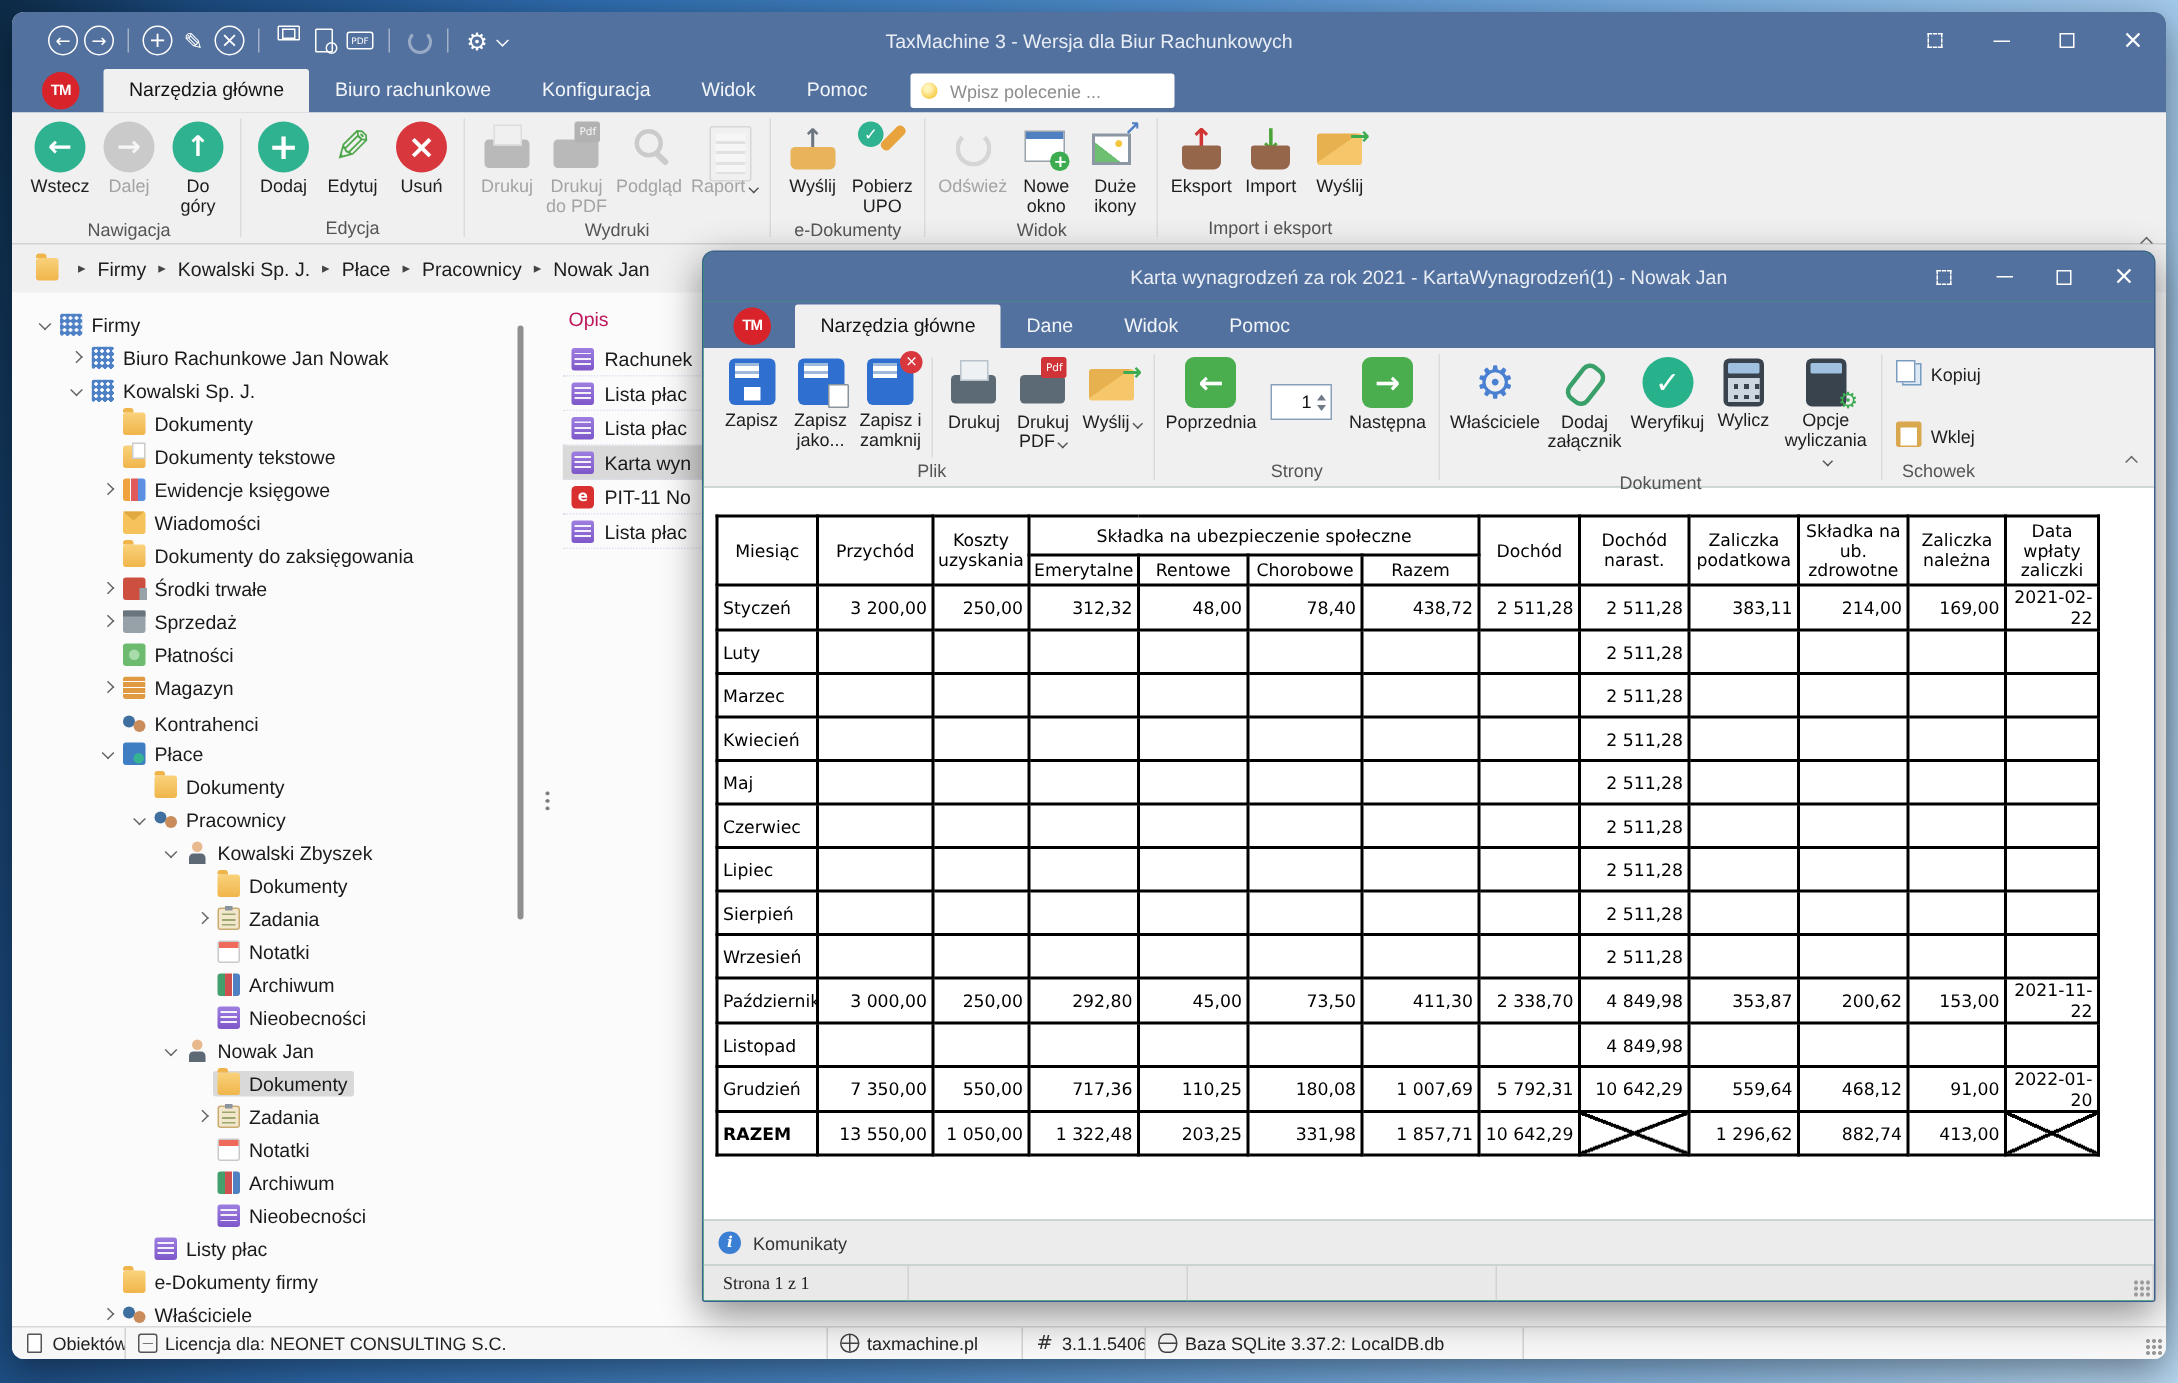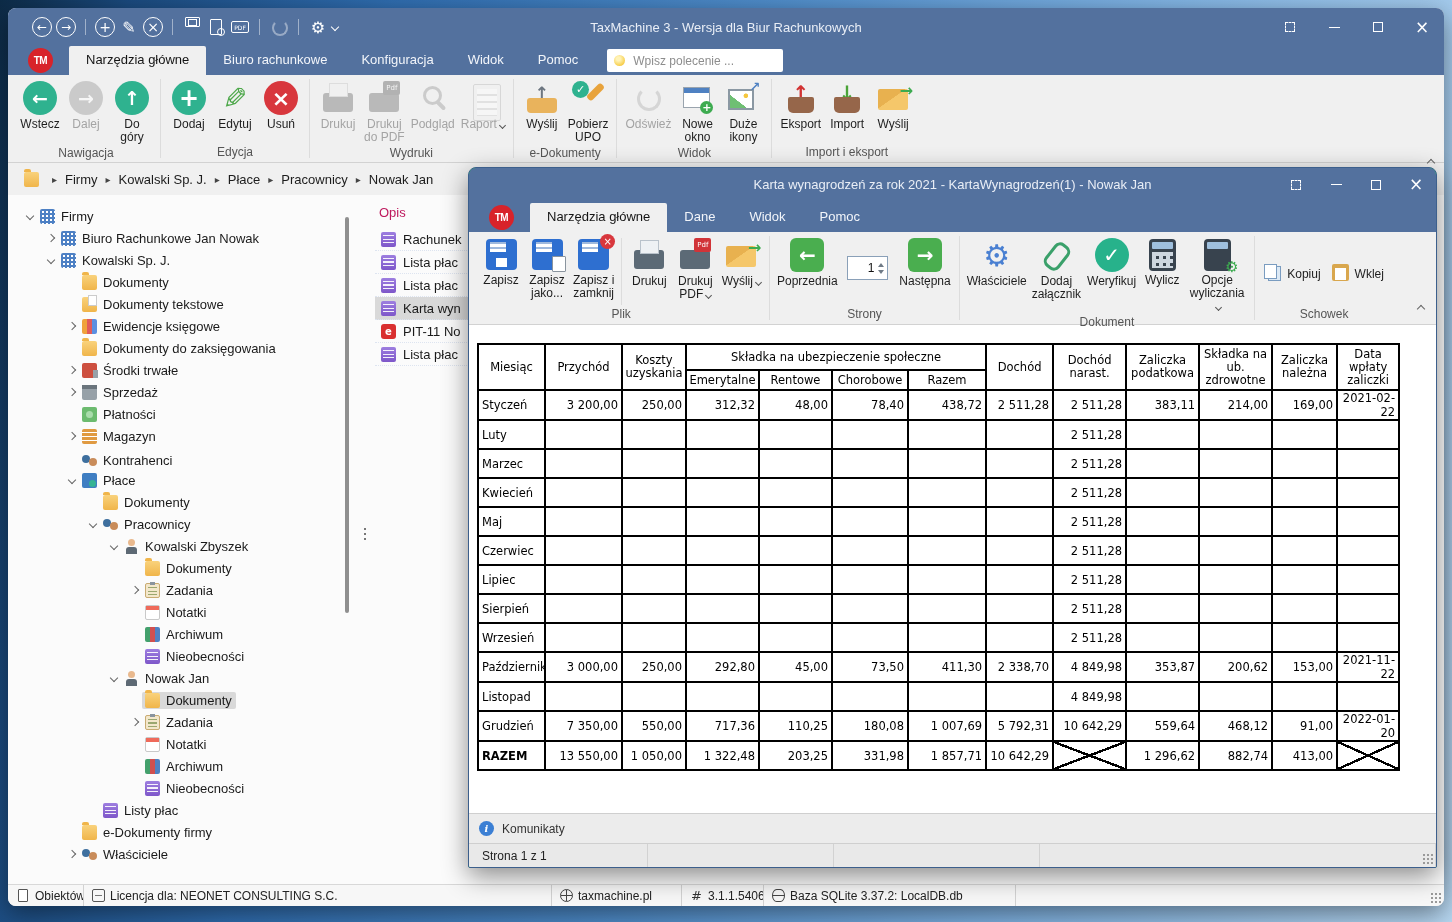--- a/index.html
+++ b/index.html
@@ -65,21 +65,21 @@
   .rgroup{display:flex;flex-direction:column;padding:4px 5px 1px}
   .rrow{flex:1;display:flex;align-items:flex-start}
   .glabel{text-align:center;font-size:12px;color:#555;padding:0 2px 2px;line-height:14px}
   .gsep{width:1px;background:#dcdcdc;margin:4px 0}
   .vsep{width:1px;background:#dcdcdc;align-self:stretch;margin:2px 4px}
   .rbtn{display:flex;flex-direction:column;align-items:center;min-width:46px;max-width:64px;padding:2px 3px}
   .rlabel{font-size:12px;line-height:13px;text-align:center;white-space:pre-line;color:#1e1e1e;margin-top:3px}
   .rbtn.disabled .rlabel{color:#a4a4a4}
   .rbtn.disabled .ic{filter:grayscale(1);opacity:.4}
   .darr{margin-left:3px;border-color:#555;width:5px;height:5px}
-  .colrow{flex-direction:row;align-items:center;gap:3px;padding-top:2px}
+  .colrow{flex-direction:column;align-items:flex-start;gap:20px;padding-top:2px}
   .sbtn{display:flex;align-items:center;gap:6px;font-size:12px;color:#1e1e1e;padding:2px 4px}
   .ribcol{position:absolute;right:12px;bottom:8px}
   
   .spin{display:inline-flex;align-items:center;height:24px;background:#fff;border:1px solid #8aa0b8;margin:20px 8px 0;padding:0 3px 0 6px}
   .spinval{font-size:12px;min-width:20px;text-align:right;color:#111}
   .spinarrs{display:flex;flex-direction:column;margin-left:4px;gap:3px}
   .spup{width:0;height:0;border-left:3.5px solid transparent;border-right:3.5px solid transparent;border-bottom:4.5px solid #6f7a86}
   .spdn{width:0;height:0;border-left:3.5px solid transparent;border-right:3.5px solid transparent;border-top:4.5px solid #6f7a86}
   
   .ic{width:34px;height:34px;position:relative;flex:none;font-family:"DejaVu Sans",sans-serif}
@@ -488,20 +488,27 @@
             <span class="cv right"></span>
           </span>
           <span class="tw">
             <span class="ti ti-binders"></span>
             <span class="tlabel">Ewidencje księgowe</span>
           </span>
         </div>
         <div class="trow" style="padding-left: 46px;">
           <span class="chev"></span>
           <span class="tw">
+            <span class="ti ti-envelope"></span>
+            <span class="tlabel">Wiadomości</span>
+          </span>
+        </div>
+        <div class="trow" style="padding-left: 46px;">
+          <span class="chev"></span>
+          <span class="tw">
             <span class="ti ti-folder"></span>
             <span class="tlabel">Dokumenty do zaksięgowania</span>
           </span>
         </div>
         <div class="trow" style="padding-left: 46px;">
           <span class="chev">
             <span class="cv right"></span>
           </span>
           <span class="tw">
             <span class="ti ti-truck"></span>
@@ -1098,21 +1105,21 @@
             <td class="c-n crossed"></td>
           </tr>
         </tbody>
       </table>
   </div>
   <div class="msgbar">
     <span class="inf">i</span>
     <span>Komunikaty</span>
   </div>
   <div class="statusbar" id="cwstatus">
-      <span class="sseg" style="width: 179px;">
+      <span class="sseg" style="width: 137px; font-family: Liberation Serif, serif;">
         <span class="stext">Strona 1 z 1</span>
       </span>
       <span class="sseg" style="width: 186px;"></span>
       <span class="sseg" style="width: 206px;"></span>
       <span class="sseg" style="flex: 1 1 0%;"></span>
       <span class="grip"></span>
     </div>
 </div>
 
 </body></html>

